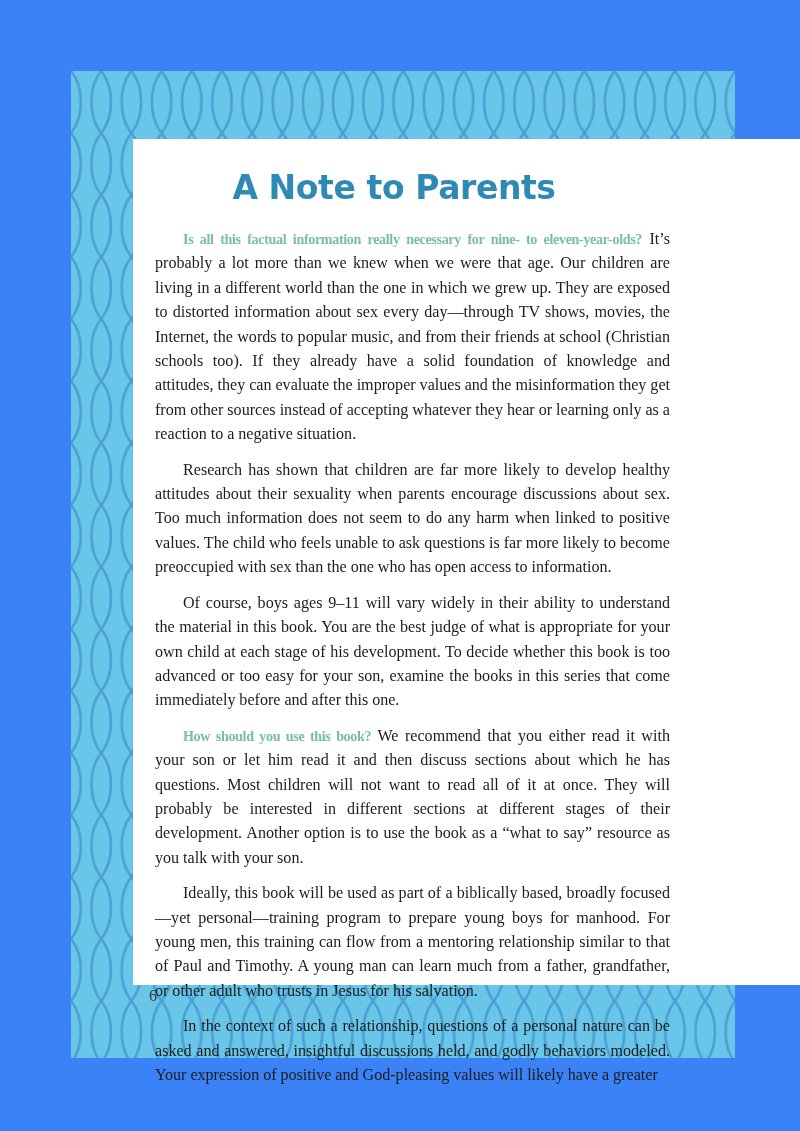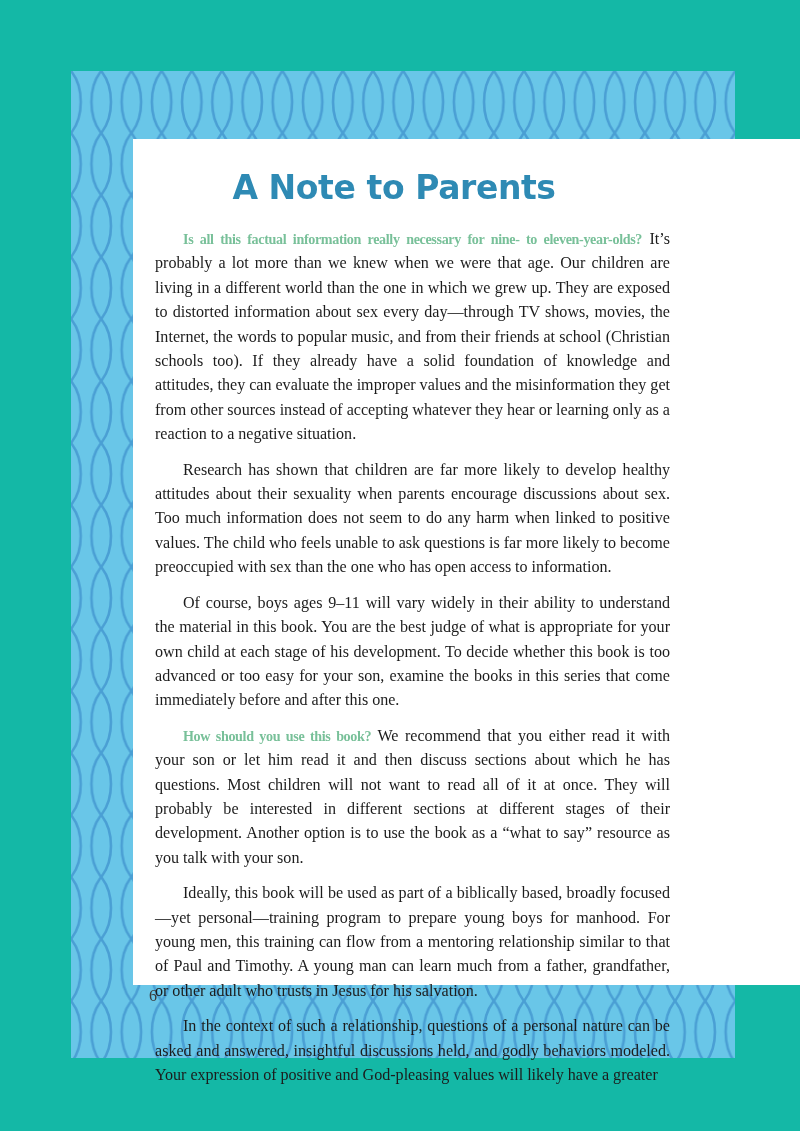--- a/index.html
+++ b/index.html
@@ -15,21 +15,21 @@
     overflow: hidden;
     font-family: "Liberation Serif", serif;
   }
 
   
   .page {
     position: absolute;
     left: 0; top: 0;
     width: 800px;
     height: 1131px;
-    background: #14b8a6;
+    background: #3b82f6;
   }
 
   
   .pattern-panel {
     position: absolute;
     left: 71px;
     top: 71px;
     width: 664px;
     height: 987px;
     background-color: #69c6e8;

